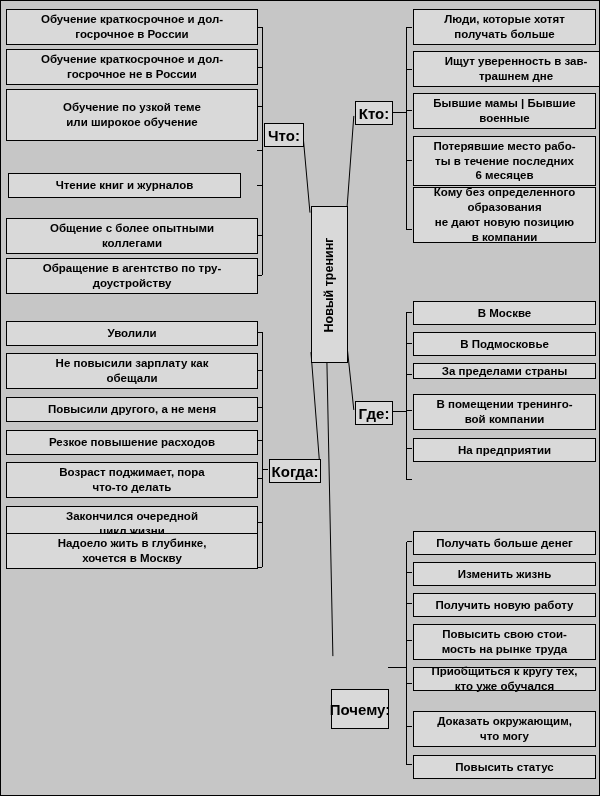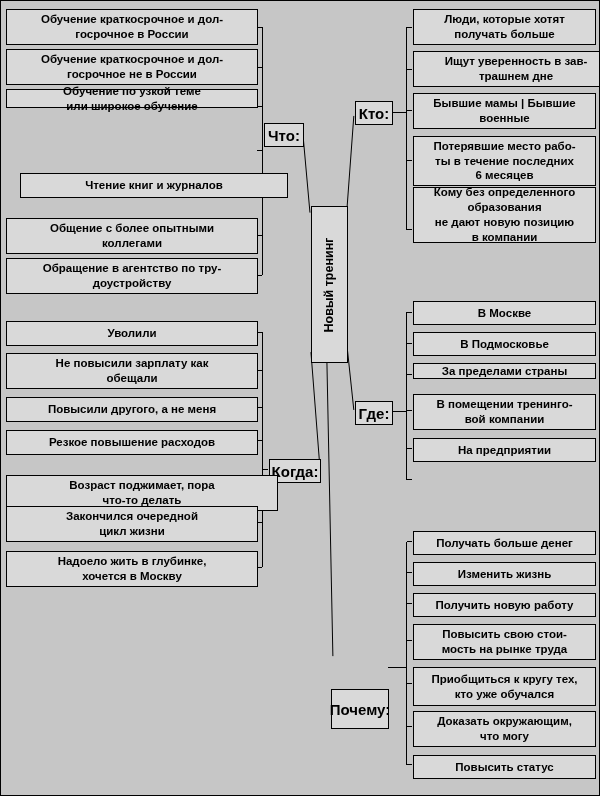--- a/index.html
+++ b/index.html
@@ -93,38 +93,38 @@
   <div class="blabel" style="left:263px;top:122px;width:40px;height:24px">Что:</div>
   <div class="blabel" style="left:268px;top:458px;width:52px;height:24px">Когда:</div>
   <div class="blabel" style="left:354px;top:100px;width:38px;height:24px">Кто:</div>
   <div class="blabel" style="left:354px;top:400px;width:38px;height:24px">Где:</div>
   <div class="blabel" style="left:330px;top:688px;width:58px;height:40px">Почему:</div>
 
   <div class="node" style="left:5px;top:8px;width:252px;height:36px">Обучение краткосрочное и дол-
 госрочное в России</div>
   <div class="node" style="left:5px;top:48px;width:252px;height:36px">Обучение краткосрочное и дол-
 госрочное не в России</div>
-  <div class="node" style="left:5px;top:88px;width:252px;height:19px">Обучение по узкой теме
+  <div class="node" style="left:5px;top:88px;width:252px;height:52px">Обучение по узкой теме
 или широкое обучение</div>
-  <div class="node" style="left:19px;top:172px;width:268px;height:25px">Чтение книг и журналов</div>
+  <div class="node" style="left:7px;top:172px;width:233px;height:25px">Чтение книг и журналов</div>
   <div class="node" style="left:5px;top:217px;width:252px;height:36px">Общение с более опытными
 коллегами</div>
   <div class="node" style="left:5px;top:257px;width:252px;height:36px">Обращение в агентство по тру-
 доустройству</div>
 
   <div class="node" style="left:5px;top:320px;width:252px;height:25px">Уволили</div>
   <div class="node" style="left:5px;top:352px;width:252px;height:36px">Не повысили зарплату как
 обещали</div>
   <div class="node" style="left:5px;top:396px;width:252px;height:25px">Повысили другого, а не меня</div>
   <div class="node" style="left:5px;top:429px;width:252px;height:25px">Резкое повышение расходов</div>
-  <div class="node" style="left:5px;top:474px;width:272px;height:36px">Возраст поджимает, пора
+  <div class="node" style="left:5px;top:461px;width:252px;height:36px">Возраст поджимает, пора
 что-то делать</div>
   <div class="node" style="left:5px;top:505px;width:252px;height:36px">Закончился очередной
 цикл жизни</div>
-  <div class="node" style="left:5px;top:550px;width:252px;height:36px">Надоело жить в глубинке,
+  <div class="node" style="left:5px;top:532px;width:252px;height:36px">Надоело жить в глубинке,
 хочется в Москву</div>
 
   <div class="node" style="left:412px;top:8px;width:183px;height:36px">Люди, которые хотят
 получать больше</div>
   <div class="node" style="left:412px;top:50px;width:206px;height:36px">Ищут уверенность в зав-
 трашнем дне</div>
   <div class="node" style="left:412px;top:92px;width:183px;height:36px">Бывшие мамы | Бывшие
 военные</div>
   <div class="node" style="left:412px;top:135px;width:183px;height:50px">Потерявшие место рабо-
 ты в течение последних
@@ -139,19 +139,19 @@
   <div class="node" style="left:412px;top:362px;width:183px;height:16px">За пределами страны</div>
   <div class="node" style="left:412px;top:393px;width:183px;height:36px">В помещении тренинго-
 вой компании</div>
   <div class="node" style="left:412px;top:437px;width:183px;height:24px">На предприятии</div>
 
   <div class="node" style="left:412px;top:530px;width:183px;height:24px">Получать больше денег</div>
   <div class="node" style="left:412px;top:561px;width:183px;height:24px">Изменить жизнь</div>
   <div class="node" style="left:412px;top:592px;width:183px;height:24px">Получить новую работу</div>
   <div class="node" style="left:412px;top:623px;width:183px;height:36px">Повысить свою стои-
 мость на рынке труда</div>
-  <div class="node" style="left:412px;top:666px;width:183px;height:39px">Приобщиться к кругу тех,
+  <div class="node" style="left:412px;top:666px;width:183px;height:24px">Приобщиться к кругу тех,
 кто уже обучался</div>
   <div class="node" style="left:412px;top:710px;width:183px;height:36px">Доказать окружающим,
 что могу</div>
   <div class="node" style="left:412px;top:754px;width:183px;height:24px">Повысить статус</div>
 
 </div>
 
 </body></html>

